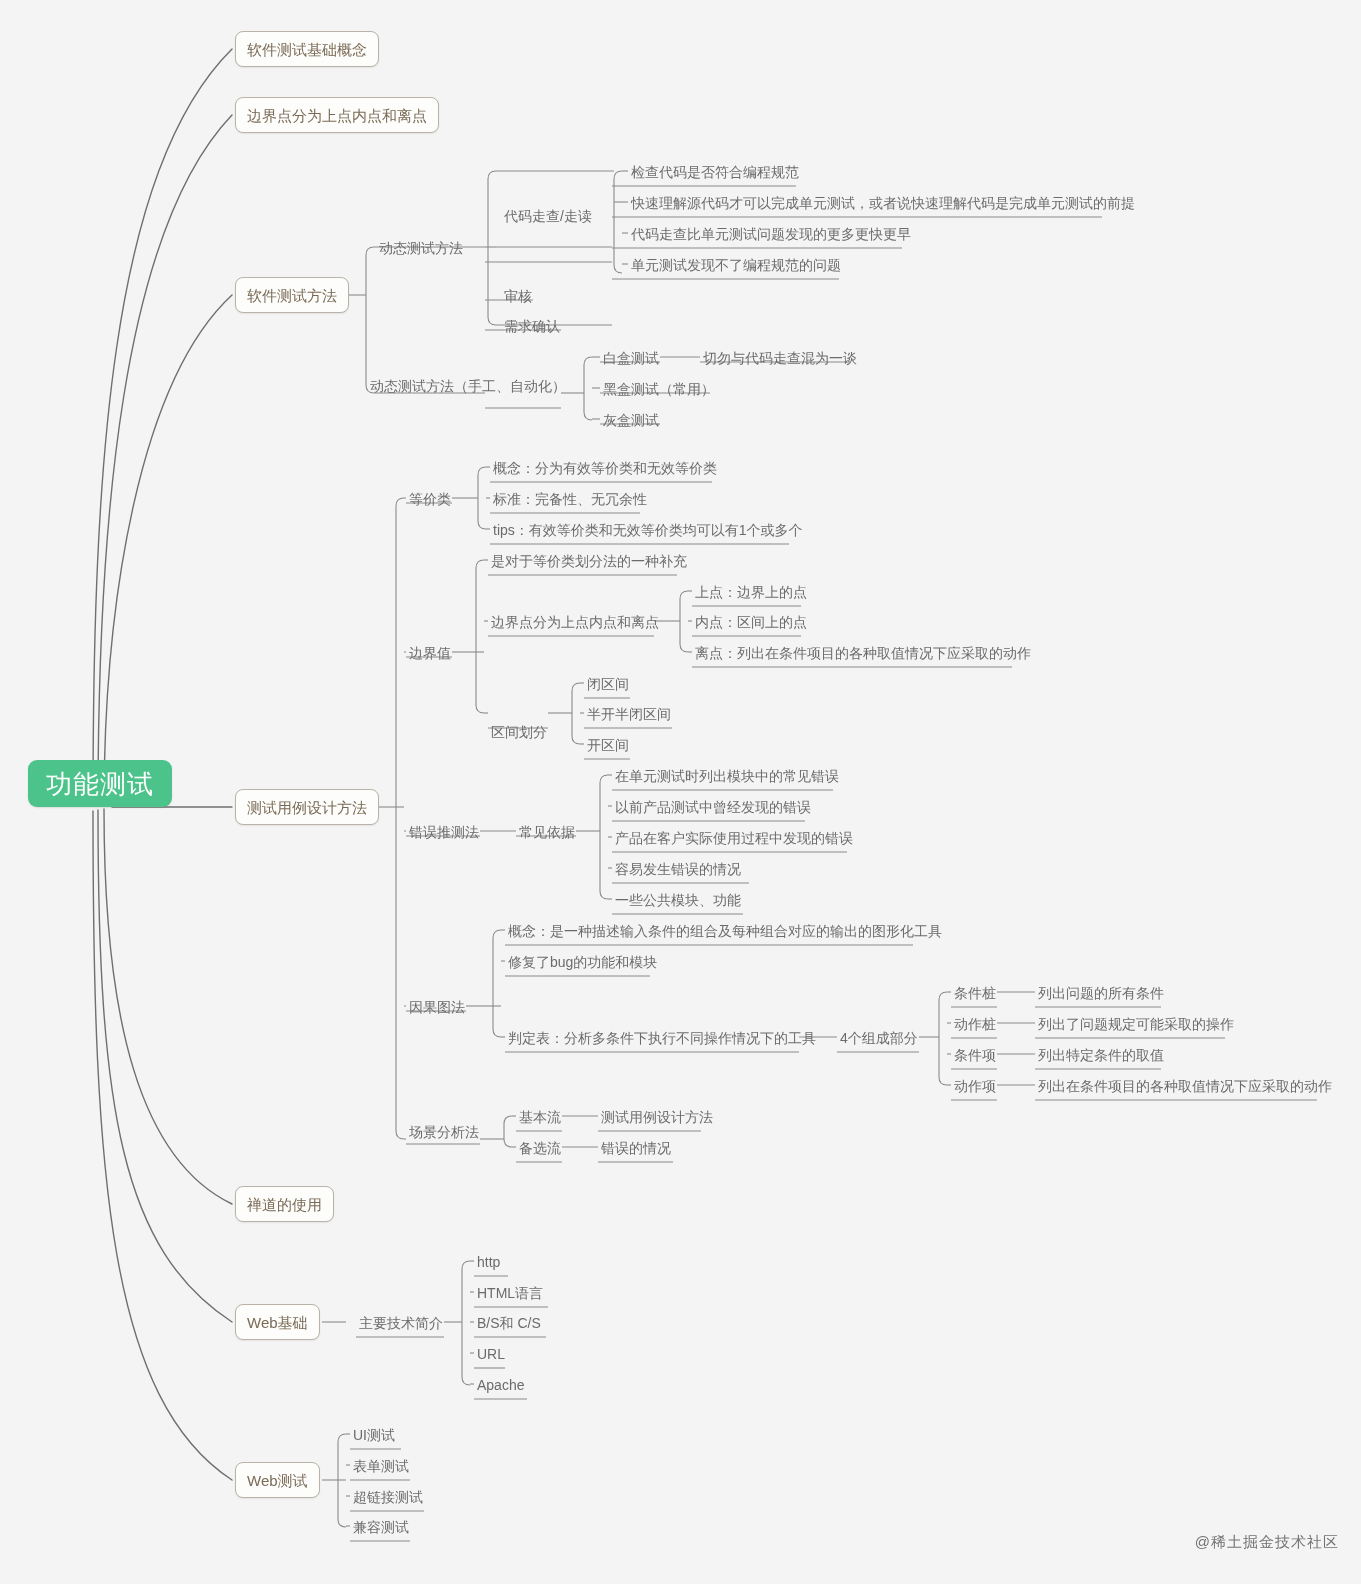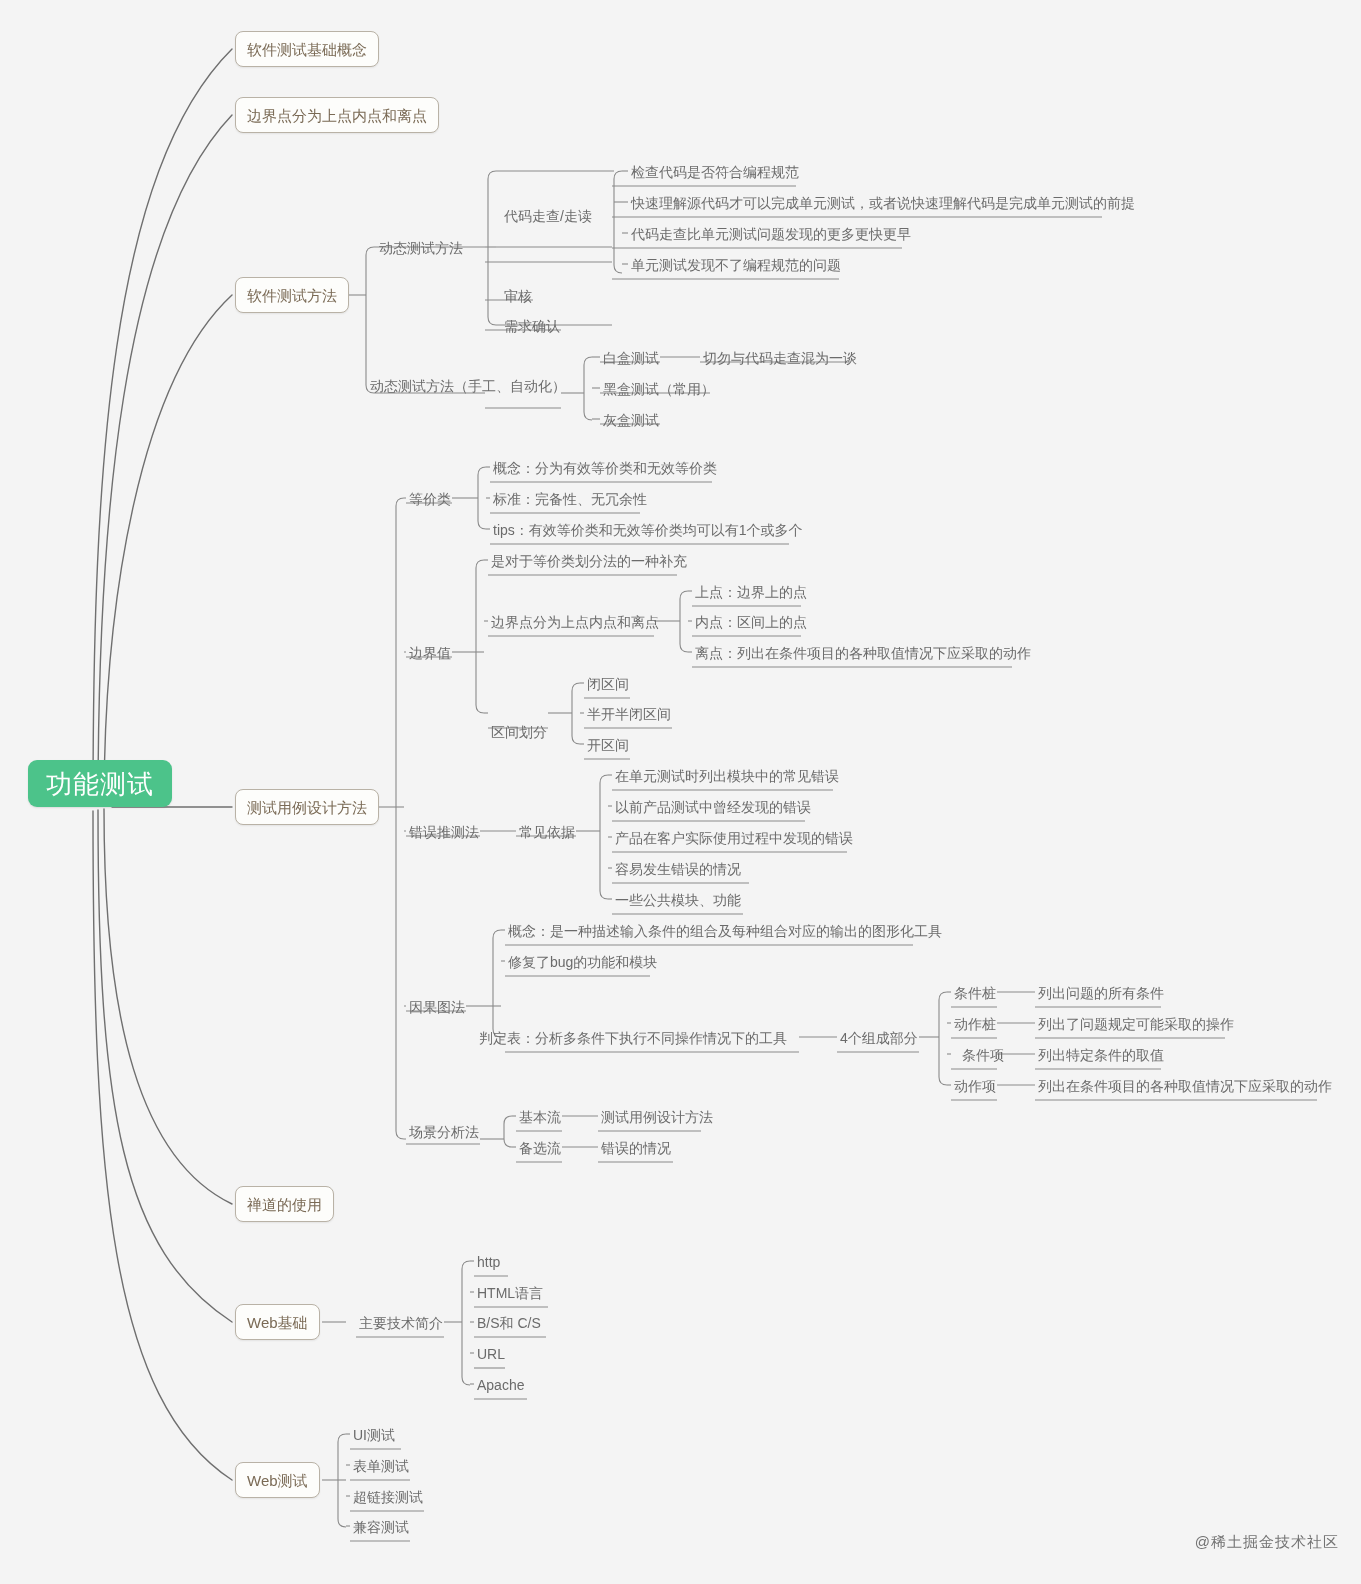--- a/index.html
+++ b/index.html
@@ -407,39 +407,39 @@
 
   <div class="node leaf" style="left:406px;top:996px;">
       <span>因果图法</span>
     </div>
   <div class="node leaf" style="left:505px;top:920px;">
       <span>概念：是一种描述输入条件的组合及每种组合对应的输出的图形化工具</span>
     </div>
   <div class="node leaf" style="left:505px;top:951px;">
       <span>修复了bug的功能和模块</span>
     </div>
-  <div class="node leaf" style="left:476px;top:1027px;">
+  <div class="node leaf" style="left:505px;top:1027px;">
       <span>判定表：分析多条件下执行不同操作情况下的工具</span>
     </div>
   <div class="node leaf" style="left:837px;top:1027px;">
       <span>4个组成部分</span>
     </div>
   <div class="node leaf" style="left:951px;top:982px;">
       <span>条件桩</span>
     </div>
   <div class="node leaf" style="left:1035px;top:982px;">
       <span>列出问题的所有条件</span>
     </div>
   <div class="node leaf" style="left:951px;top:1013px;">
       <span>动作桩</span>
     </div>
   <div class="node leaf" style="left:1035px;top:1013px;">
       <span>列出了问题规定可能采取的操作</span>
     </div>
-  <div class="node leaf" style="left:951px;top:1044px;margin-left:8px;">
+  <div class="node leaf" style="left:951px;top:1044px;">
       <span>条件项</span>
     </div>
   <div class="node leaf" style="left:1035px;top:1044px;">
       <span>列出特定条件的取值</span>
     </div>
   <div class="node leaf" style="left:951px;top:1075px;">
       <span>动作项</span>
     </div>
   <div class="node leaf" style="left:1035px;top:1075px;">
       <span>列出在条件项目的各种取值情况下应采取的动作</span>

